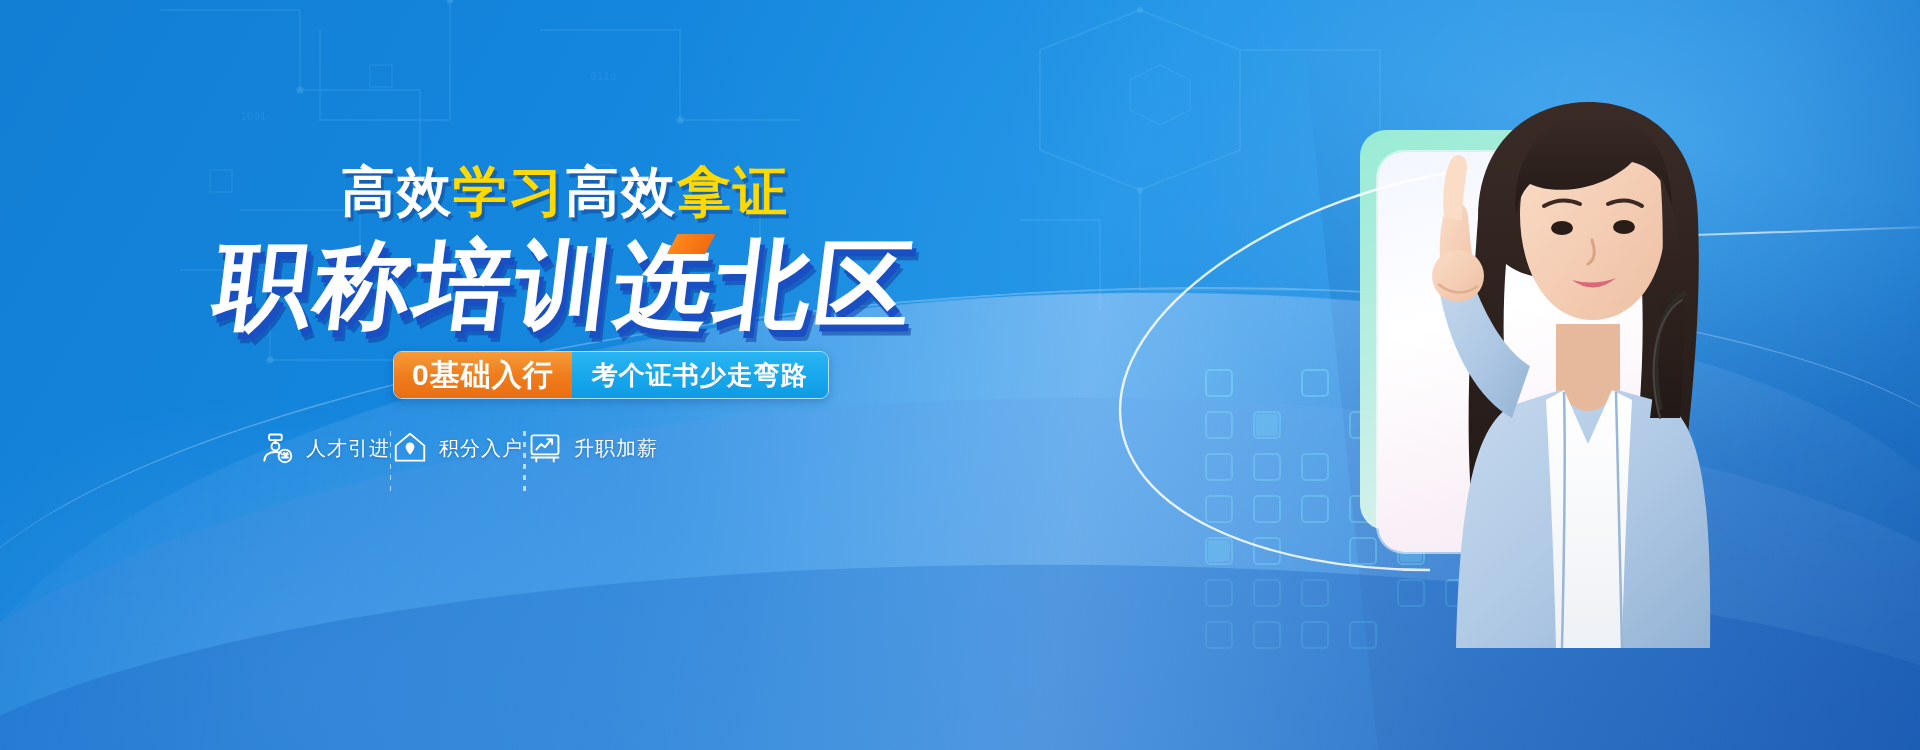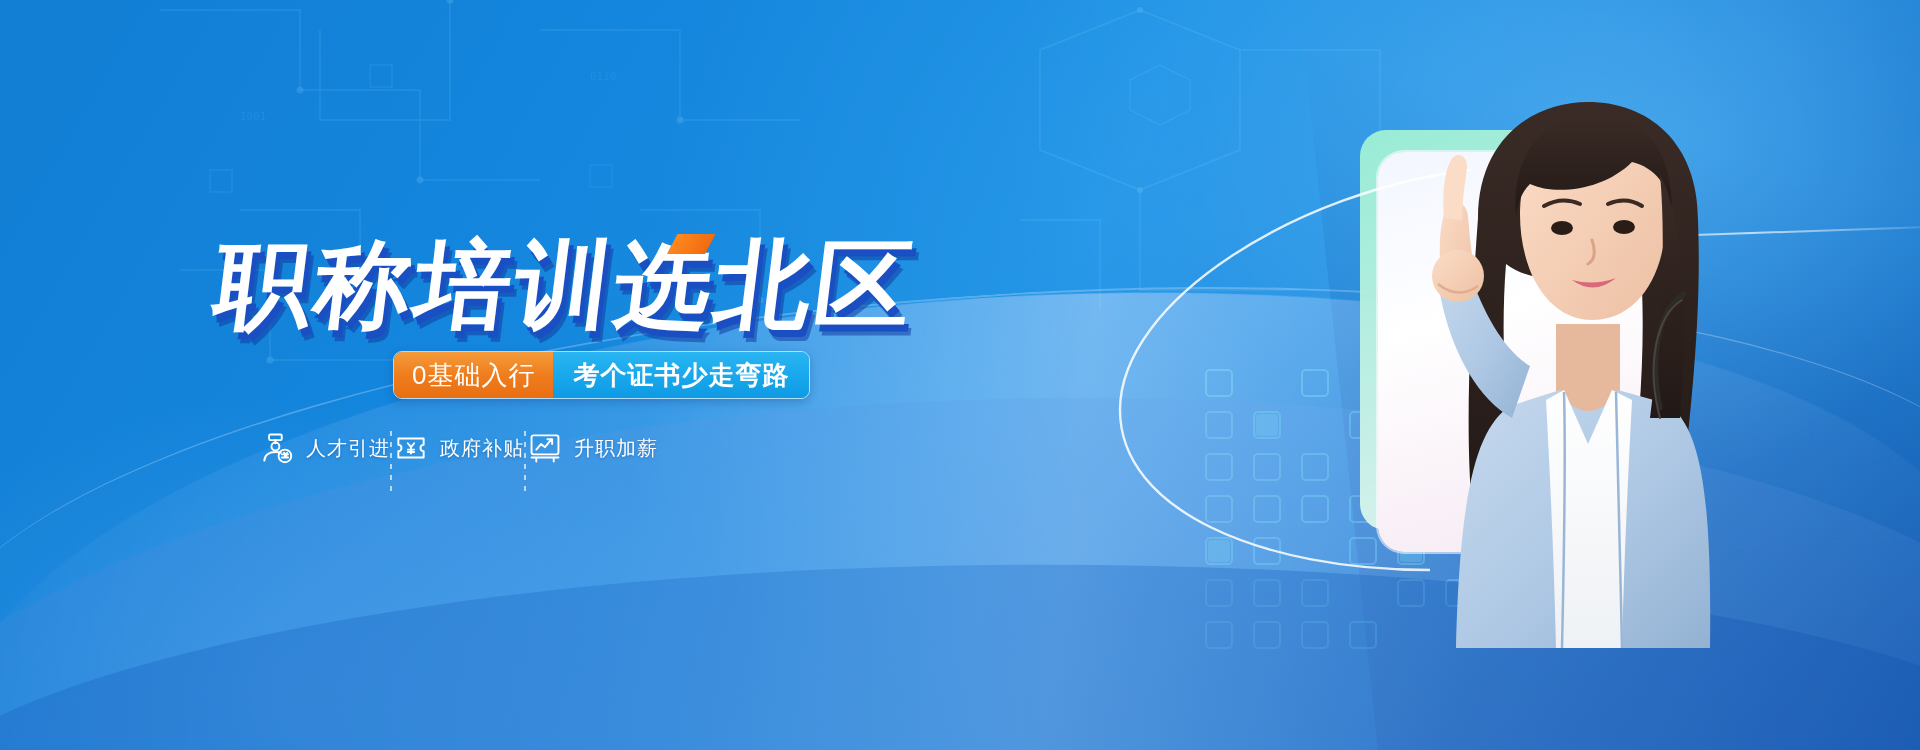--- a/index.html
+++ b/index.html
@@ -130,21 +130,21 @@
 
   .badge {
     position:absolute; left:393px; top:351px;
     display:flex; align-items:stretch; height:48px;
     border-radius:9px; overflow:hidden;
     border:1.5px solid rgba(200,235,255,.85);
     box-shadow:0 3px 10px rgba(10,50,120,.28);
   }
   .badge .b-left {
     background:linear-gradient(180deg,#f59b3a 0%,#ef7c1c 52%,#e96f12 100%);
-    color:#fff; font-size:26px; font-weight:normal; letter-spacing:1px;
+    color:#fff; font-size:30px; font-weight:bold; letter-spacing:1px;
     display:flex; align-items:center; padding:16px 18px;
   }
   .badge .b-right {
     background:linear-gradient(180deg,#2ab5f2 0%,#17a7ec 55%,#0f9ae4 100%);
     color:#fff; font-size:26px; font-weight:bold; letter-spacing:1px;
     display:flex; align-items:center; padding:0 20px;
   }
 
   .features {
     position:absolute; left:258px; top:427px;
@@ -326,20 +326,23 @@
       <circle cx="98" cy="188" r="26" fill="url(#skin)"></circle>
       <path d="M78 196 q20 16 40 2" fill="none" stroke="#e0ad90" stroke-width="2.5"></path>
 
       <path d="M300 320 C290 268 298 222 324 206" fill="none" stroke="#2e2a26" stroke-width="5" stroke-linecap="round"></path>
       <path d="M300 330 C286 278 296 228 322 212" fill="none" stroke="#4a4440" stroke-width="2" stroke-linecap="round"></path>
     </svg>
   </div>
 
   <div class="content">
 
+    <div class="line1">
+      <span class="w">高效</span><span class="y" style="color: rgb(255, 217, 0);">学习</span><span class="w">高效</span><span class="y" style="color: rgb(255, 217, 0);">拿证</span>
+    </div>
 
     <div class="title-wrap">
       <div class="title">
         <span>职称培训选北区</span>
         <span class="accent-mark"></span>
       </div>
     </div>
 
     <div class="badge">
       <div class="b-left">0基础入行</div>
@@ -356,31 +359,31 @@
             <circle cx="22" cy="22" r="5"></circle>
             <path d="M8 40 c0-7 6-11 14-11 2.5 0 4.8 .4 6.8 1.2"></path>
             <circle cx="34" cy="34" r="8"></circle>
             <path d="M30 32 h8 M30 36 h8 M33 30 l3 4 M37 30 l-3 4"></path>
           </g>
         </svg>
         <div class="lbl">人才引进</div>
       </div>
       <div class="divider"></div>
 
-      <div class="divider"></div>
-
       <div class="feat">
         <svg class="ico" viewBox="0 0 48 48">
           <g fill="none" stroke="#ffffff" stroke-width="2.4" stroke-linecap="round" stroke-linejoin="round">
-            <path d="M8 12 h32 v8 a4 4 0 0 0 0 8 v8 H8 v-8 a4 4 0 0 0 0-8 Z"></path>
-            <path d="M20 18 l4 5 l4-5 M24 23 v8 M20 26 h8 M20 29 h8"></path>
+            <path d="M24 6 L42 21 v19 H6 V21 Z"></path>
+            <path d="M24 17 a5.5 5.5 0 0 1 5.5 5.5 c0 4.2-5.5 10-5.5 10 s-5.5-5.8-5.5-10 A5.5 5.5 0 0 1 24 17 Z" fill="#ffffff" stroke="none"></path>
           </g>
         </svg>
-        <div class="lbl">政府补贴</div>
+        <div class="lbl">积分入户</div>
       </div>
+      <div class="divider"></div>
+
       <div class="divider"></div>
 
       <div class="divider"></div>
 
       <div class="feat">
         <svg class="ico" viewBox="0 0 48 48">
           <g fill="none" stroke="#ffffff" stroke-width="2.4" stroke-linecap="round" stroke-linejoin="round">
             <rect x="7" y="8" width="34" height="24" rx="2.5"></rect>
             <path d="M13 26 l6-7 l5 4 l8-10 M27 13 h6 v6"></path>
             <path d="M7 36 h34 M13 36 v5 M35 36 v5"></path>

